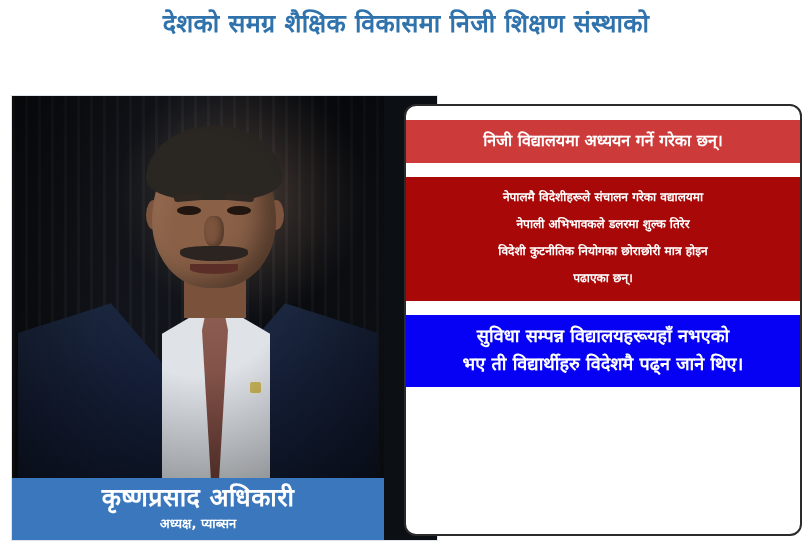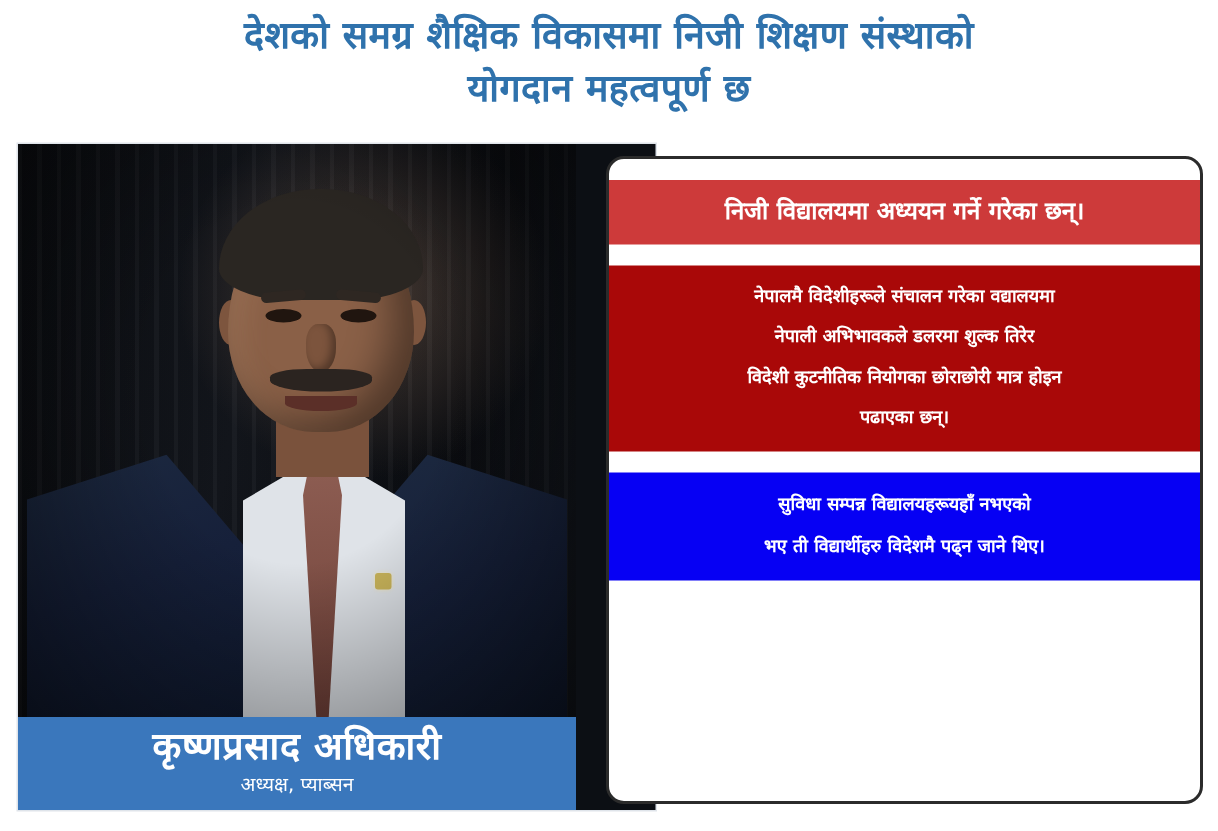--- a/index.html
+++ b/index.html
@@ -220,20 +220,21 @@
     font-weight: bold;
     line-height: 30px;
     padding-top: 5px;
     letter-spacing: 0.4px;
   }
   .name-band .person-role {
     display: block;
     font-size: 13px;
     line-height: 18px;
     padding-top: 2px;
+    font-weight: bold;
   }
 
   
   .right-panel {
     position: absolute;
     left: 404px;
     top: 104px;
     width: 398px;
     height: 432px;
     background: #ffffff;
@@ -262,34 +263,33 @@
     margin-top: 14px;
   }
   .box-red-dark {
     background: #a90808;
     font-size: 12px;
     line-height: 27px;
     margin-top: 14px;
   }
   .box-blue {
     background: #0600f4;
-    font-size: 12px;
+    font-size: 18px;
     line-height: 28px;
     margin-top: 14px;
     margin-bottom: 14px;
   }
 </style>
 </head>
 <body>
 
 <div id="infographic">
 
   <div class="headline">
     <span class="hl-line">देशको समग्र शैक्षिक विकासमा निजी शिक्षण संस्थाको</span>
-    <span class="hl-line">योगदान महत्वपूर्ण छ</span>
   </div>
 
   <div class="photo-card">
     <div class="photo">
       <div class="curtain"></div>
       <div class="suit-l"></div>
       <div class="suit-r"></div>
       <div class="shirt"></div>
       <div class="tie"></div>
       <div class="neck"></div>

